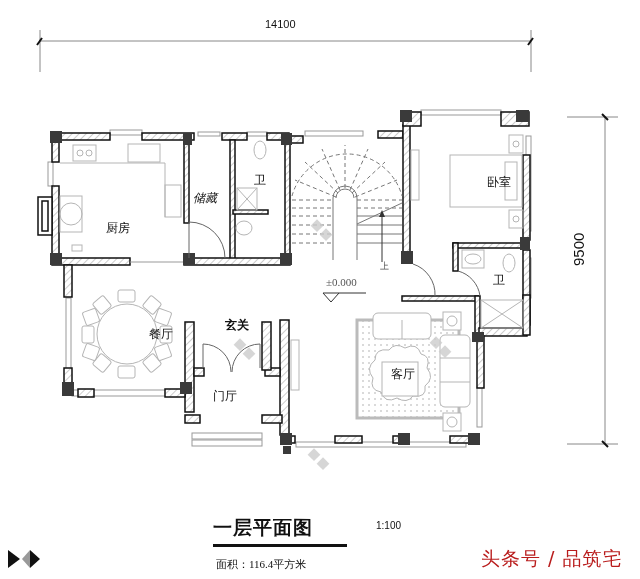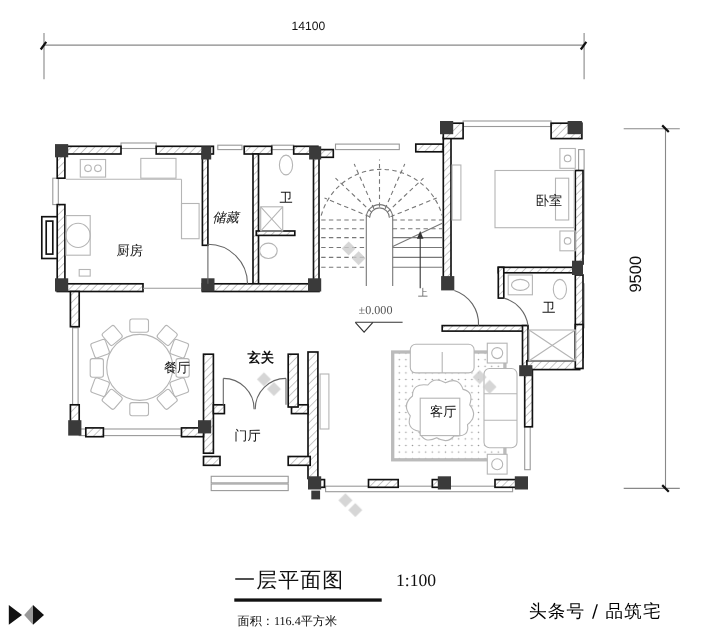--- a/index.html
+++ b/index.html
@@ -1,24 +1,24 @@
 <!DOCTYPE html>
 <html><head>
 <meta charset="utf-8">
 <style>
   html,body{margin:0;padding:0;background:#fff;}
   body{width:640px;height:579px;position:relative;overflow:hidden;font-family:"DejaVu Sans","Liberation Sans",sans-serif;color:#111;}
   #plan{position:absolute;left:0;top:0;width:640px;height:579px;}
   .lbl{position:absolute;font-size:12px;color:#111;white-space:nowrap;}
   .dim{position:absolute;font-family:"Liberation Sans",sans-serif;color:#111;}
-  .title{position:absolute;left:213px;top:515px;font-size:19px;letter-spacing:1px;font-weight:normal;text-align:right;}
+  .title{position:absolute;left:213px;top:515px;font-size:19px;letter-spacing:1px;font-weight:bold;text-align:right;}
   .title-rule{position:absolute;left:213px;top:544px;width:134px;height:3px;background:#111;}
-  .scale{position:absolute;left:360px;top:520px;font-size:16px;font-family:Liberation Serif, serif;}
+  .scale{position:absolute;left:376px;top:520px;font-size:10px;font-family:Liberation Sans, sans-serif;}
   .area{position:absolute;left:216px;top:557px;font-size:11px;font-family:Liberation Serif, serif;}
-  .brand{position:absolute;left:481px;top:546px;font-size:16px;color:#000000;letter-spacing:1px;}
+  .brand{position:absolute;left:481px;top:546px;font-size:19px;color:#b91c1c;letter-spacing:1px;}
   .logo{position:absolute;left:6px;top:548px;}
 </style>
 </head>
 <body>
 
 <svg id="plan" viewBox="0 0 640 579" width="640" height="579" xmlns="http://www.w3.org/2000/svg">
   <defs>
     <pattern id="hatch" width="5" height="5" patternUnits="userSpaceOnUse" patternTransform="rotate(45)">
       <rect width="5" height="5" fill="#fff"></rect>
       <line x1="0" y1="0" x2="0" y2="5" stroke="#9a9a9a" stroke-width="1"></line>

